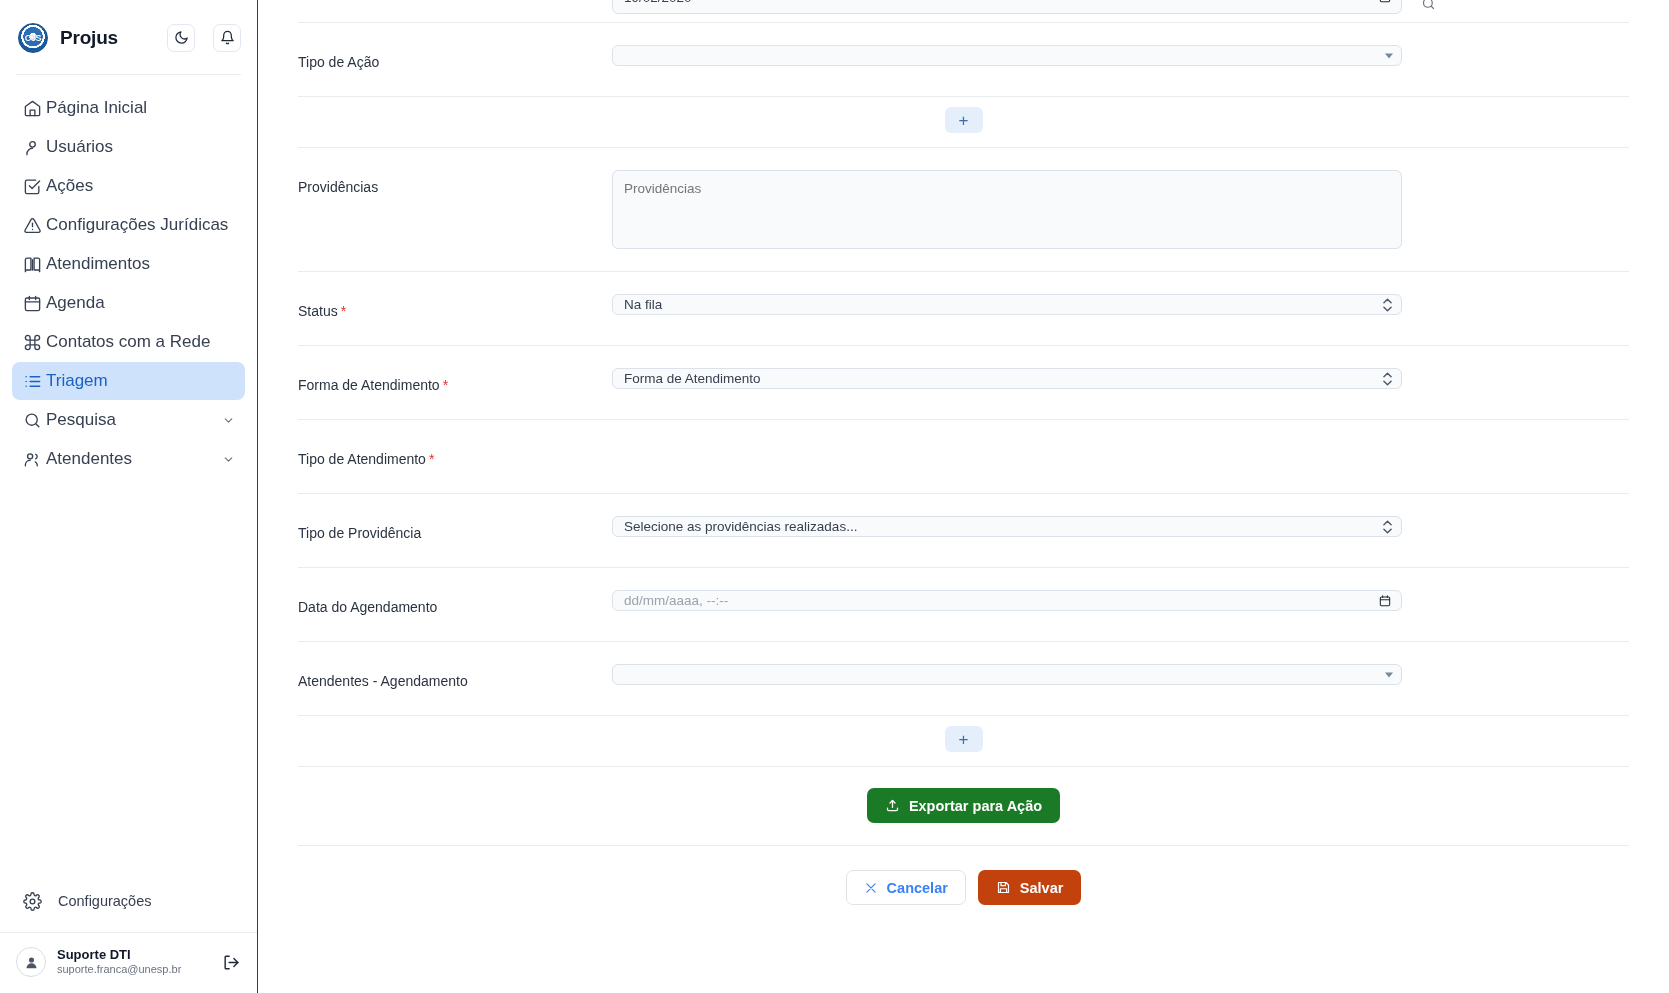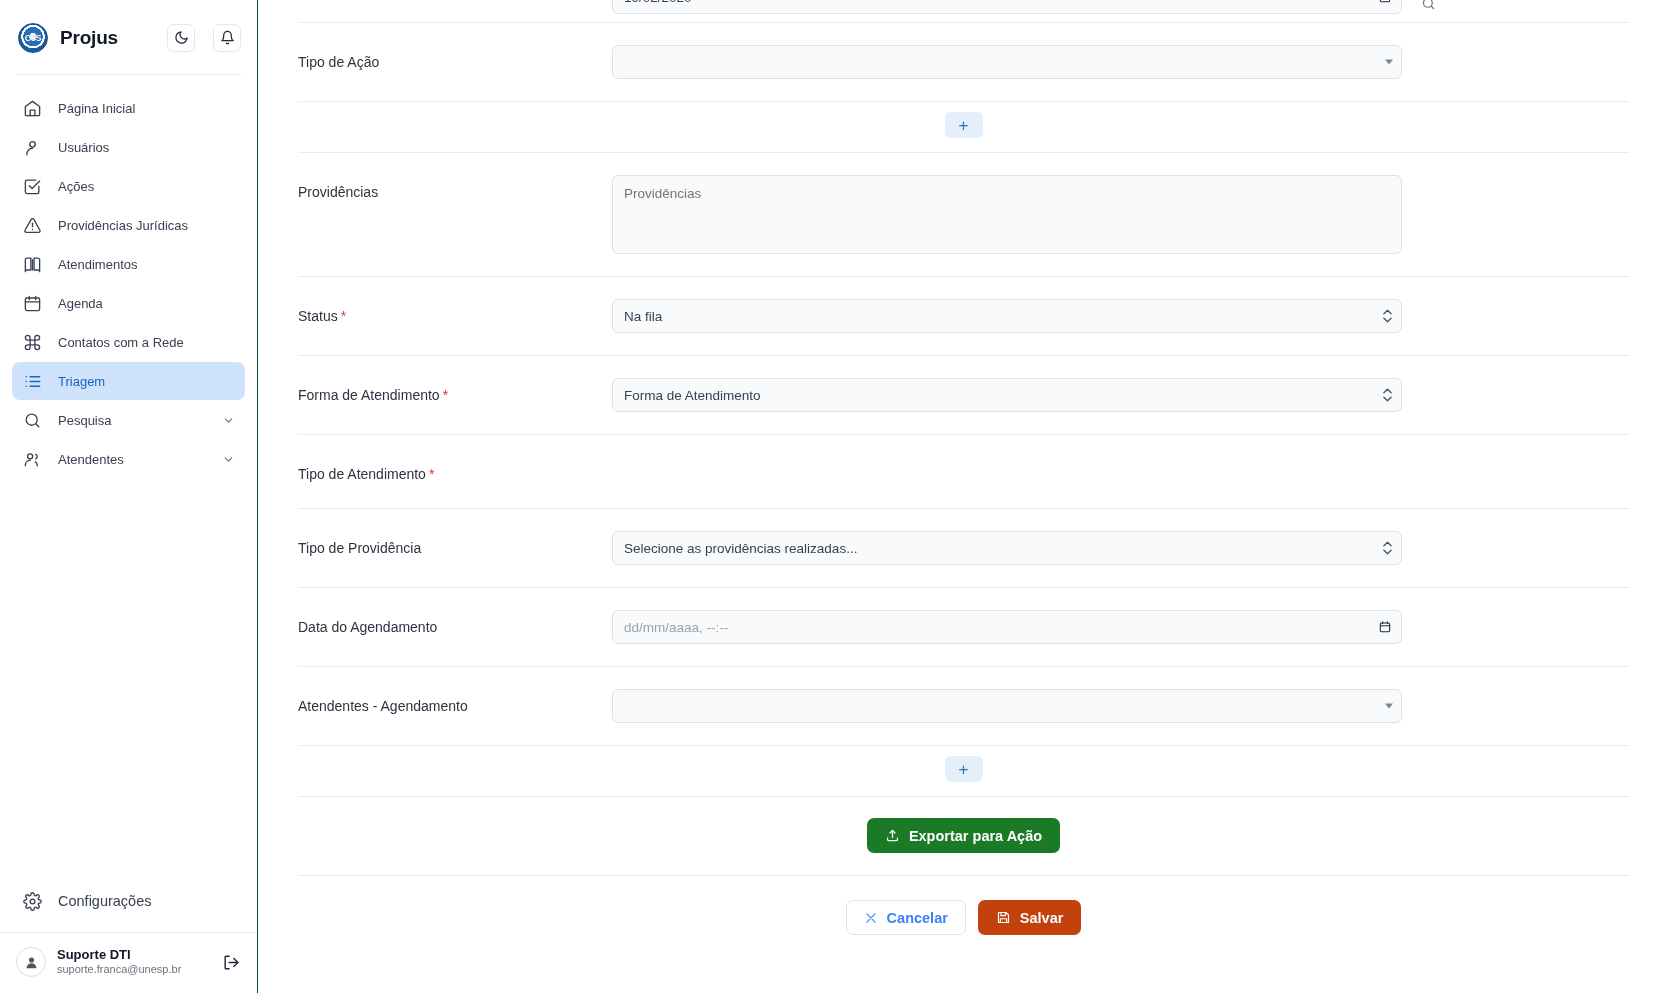--- a/index.html
+++ b/index.html
@@ -73,27 +73,27 @@
   }
   .nav {
     padding: 14px 12px 0 12px;
     display: flex;
     flex-direction: column;
     gap: 1px;
   }
   .nav-item {
     display: flex;
     align-items: center;
-    gap: 16px;
+    gap: 4px;
     height: 38px;
     padding: 0 10px 0 10px;
     border-radius: 8px;
     cursor: pointer;
     color: #374151;
-    font-size: 13px;
+    font-size: 17px;
     white-space: nowrap;
   }
   .nav-item.active {
     background: #cfe2fb;
     color: #1a62c4;
   }
   .nav-item.active .nav-ico { color: #1a62c4; }
   .nav-ico {
     width: 20px; height: 20px;
     display: flex; align-items: center; justify-content: center;
@@ -166,21 +166,21 @@
     min-width: 314px;
     padding-top: 9px;
     font-size: 14px;
     color: #2b3440;
   }
   .req { color: #e03131; margin-left: 3px; }
   .row-field { flex: 1; max-width: 790px; position: relative; }
 
   .fld {
     width: 100%;
-    height: 34px;
+    height: 21px;
     border: 1px solid #dbe2ea;
     border-radius: 6px;
     background: #f9fafc;
     font-family: "Liberation Sans", sans-serif;
     font-size: 13.5px;
     color: #374151;
     padding: 0 28px 0 11px;
     outline: none;
     display: flex;
     align-items: center;
@@ -331,21 +331,21 @@
       </div>
 
       <div class="nav-item">
         <span class="nav-ico">
           <svg width="19" height="19" viewBox="0 0 24 24" fill="none" stroke="currentColor" stroke-width="1.7" stroke-linecap="round" stroke-linejoin="round">
               <path d="M10.3 4.3 2.6 18a1.8 1.8 0 0 0 1.6 2.7h15.6A1.8 1.8 0 0 0 21.4 18L13.7 4.3a1.9 1.9 0 0 0-3.4 0z"></path>
               <path d="M12 9v4.5"></path>
               <path d="M12 17h.01"></path>
             </svg>
         </span>
-        <span class="nav-label">Providências Jurídicas</span>
+        <span class="nav-label">Configurações Jurídicas</span>
       </div>
 
       <div class="nav-item">
         <span class="nav-ico">
           <svg width="19" height="19" viewBox="0 0 24 24" fill="none" stroke="currentColor" stroke-width="1.7" stroke-linecap="round" stroke-linejoin="round">
               <path d="M3 5.5A2 2 0 0 1 5 4h5v15H5a2 2 0 0 0-2 2z"></path>
               <path d="M21 5.5A2 2 0 0 0 19 4h-5v15h5a2 2 0 0 1 2 2z"></path>
               <path d="M12 6v13"></path>
             </svg>
         </span>

